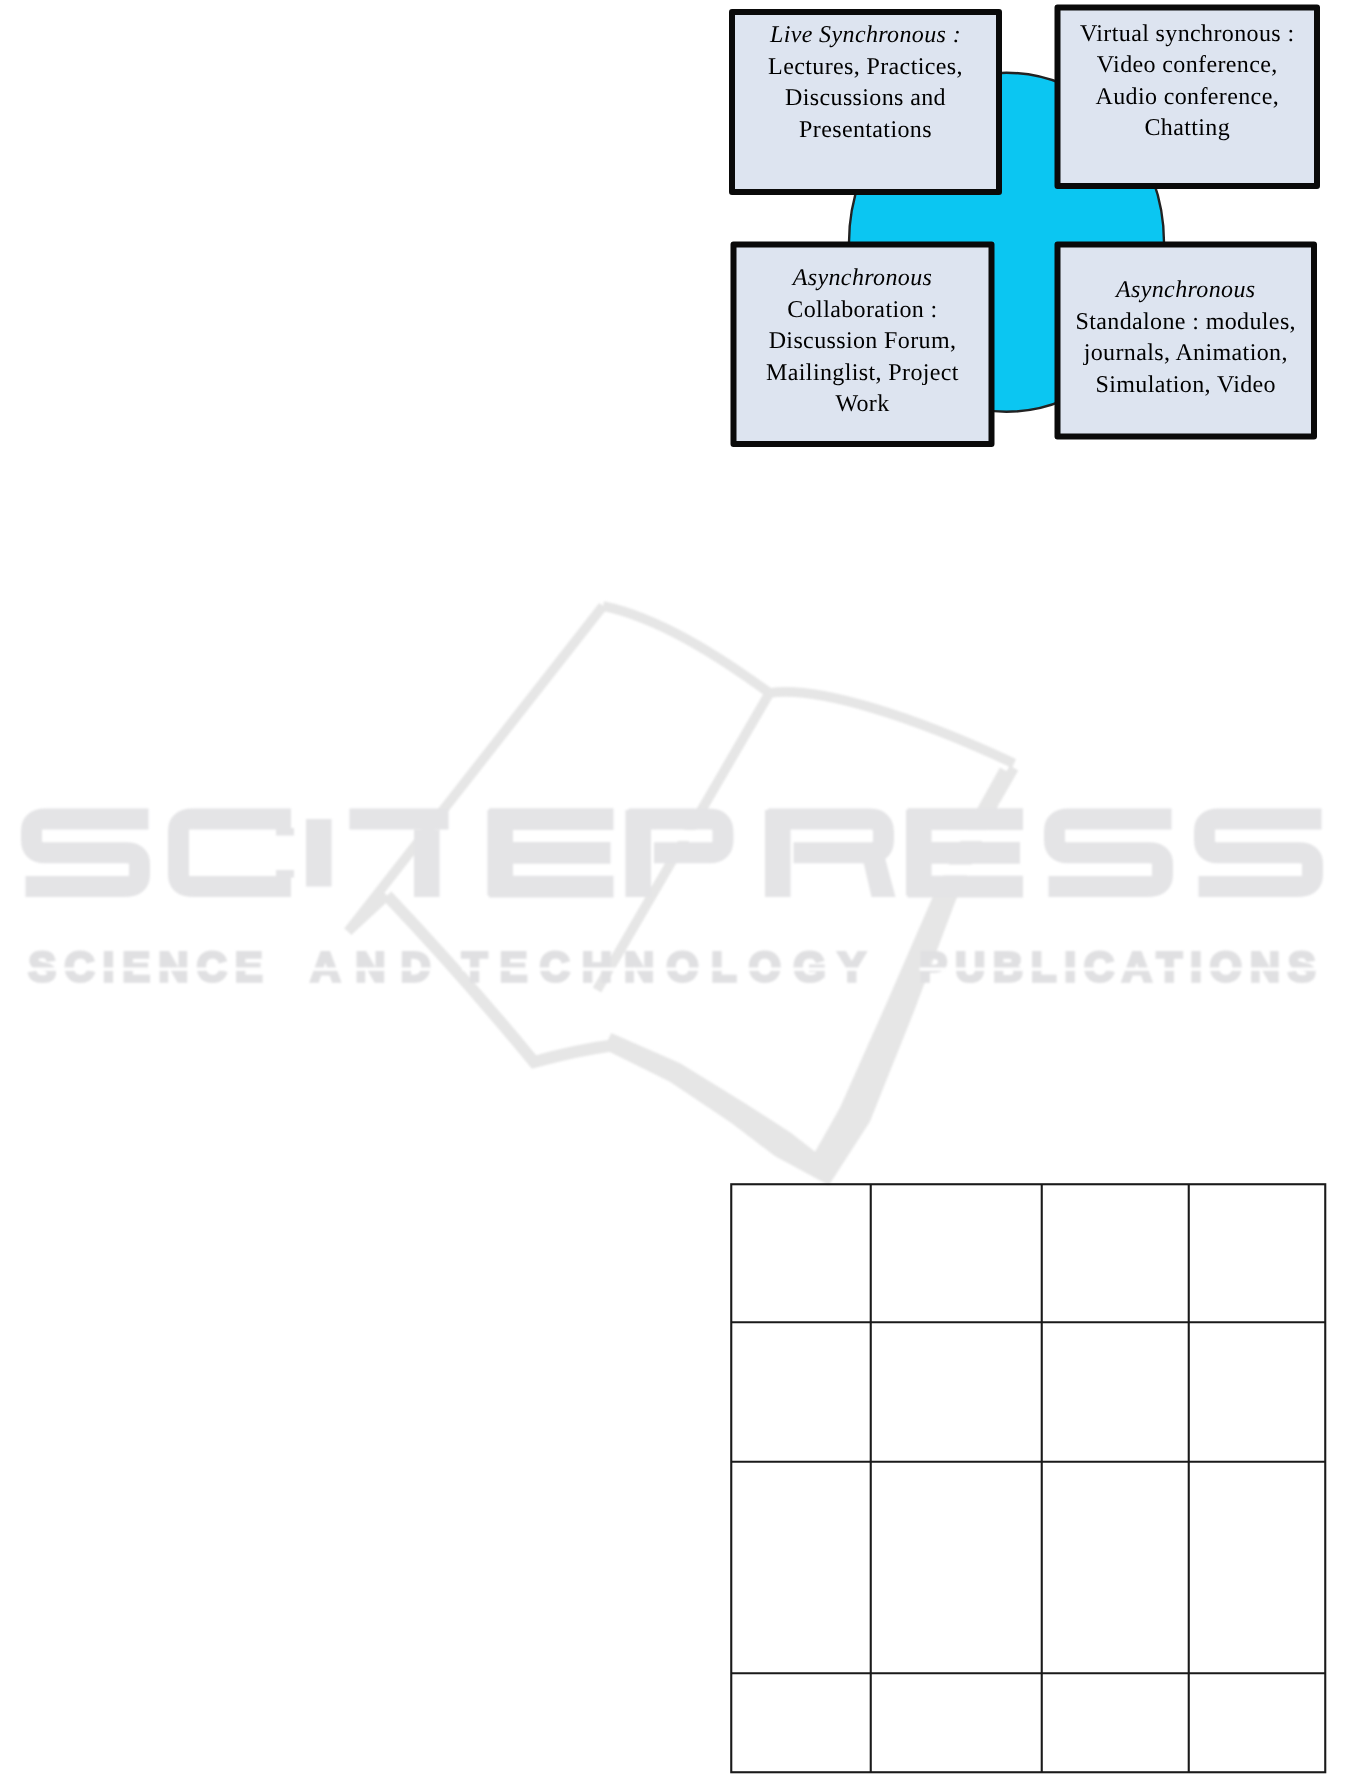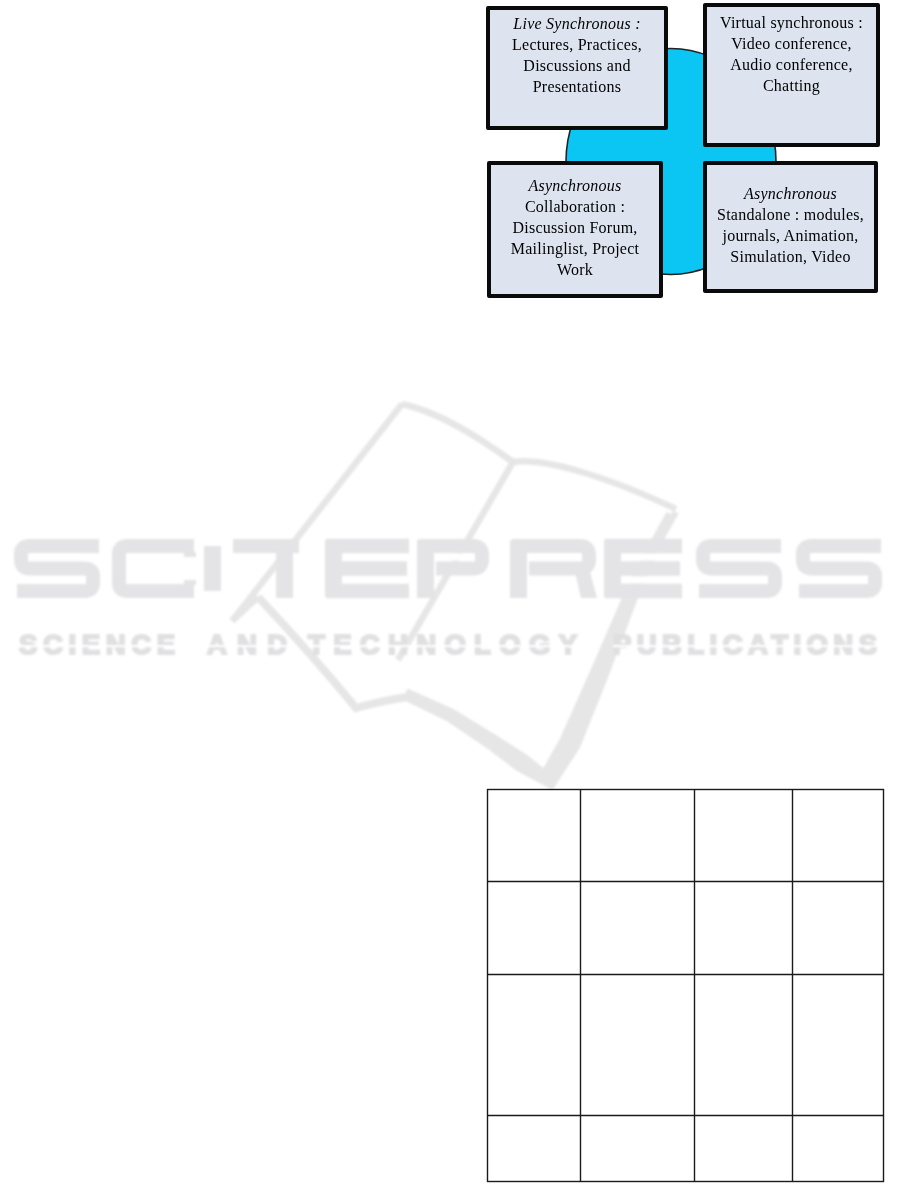--- a/index.html
+++ b/index.html
@@ -89,21 +89,21 @@
 </svg>
 
 <svg class="abs" style="left:560px;top:42px;" width="225" height="240" viewBox="0 0 225 240">
   <ellipse cx="111" cy="119.5" rx="105" ry="113" fill="#0bc6f2" stroke="#222" stroke-width="1.6"></ellipse>
 </svg>
 
 <div class="box" style="left:486px;top:6px;width:182px;height:124px;padding-top:3px;">
   <div><i>Live Synchronous :</i><br>Lectures, Practices,<br>Discussions and<br>Presentations</div>
 </div>
 
-<div class="box" style="left:703px;top:3px;width:177px;height:144px;padding-top:5px;">
+<div class="box" style="left:703px;top:3px;width:177px;height:123px;padding-top:5px;">
   <div>Virtual synchronous :<br>Video conference,<br>Audio conference,<br>Chatting</div>
 </div>
 
 <div class="box" style="left:487px;top:161px;width:176px;height:137px;padding-top:10px;">
   <div><i>Asynchronous</i><br>Collaboration :<br>Discussion Forum,<br>Mailinglist, Project<br>Work</div>
 </div>
 
 <div class="box" style="left:703px;top:161px;width:175px;height:132px;padding-top:18px;">
   <div><i>Asynchronous</i><br>Standalone : modules,<br>journals, Animation,<br>Simulation, Video</div>
 </div>

